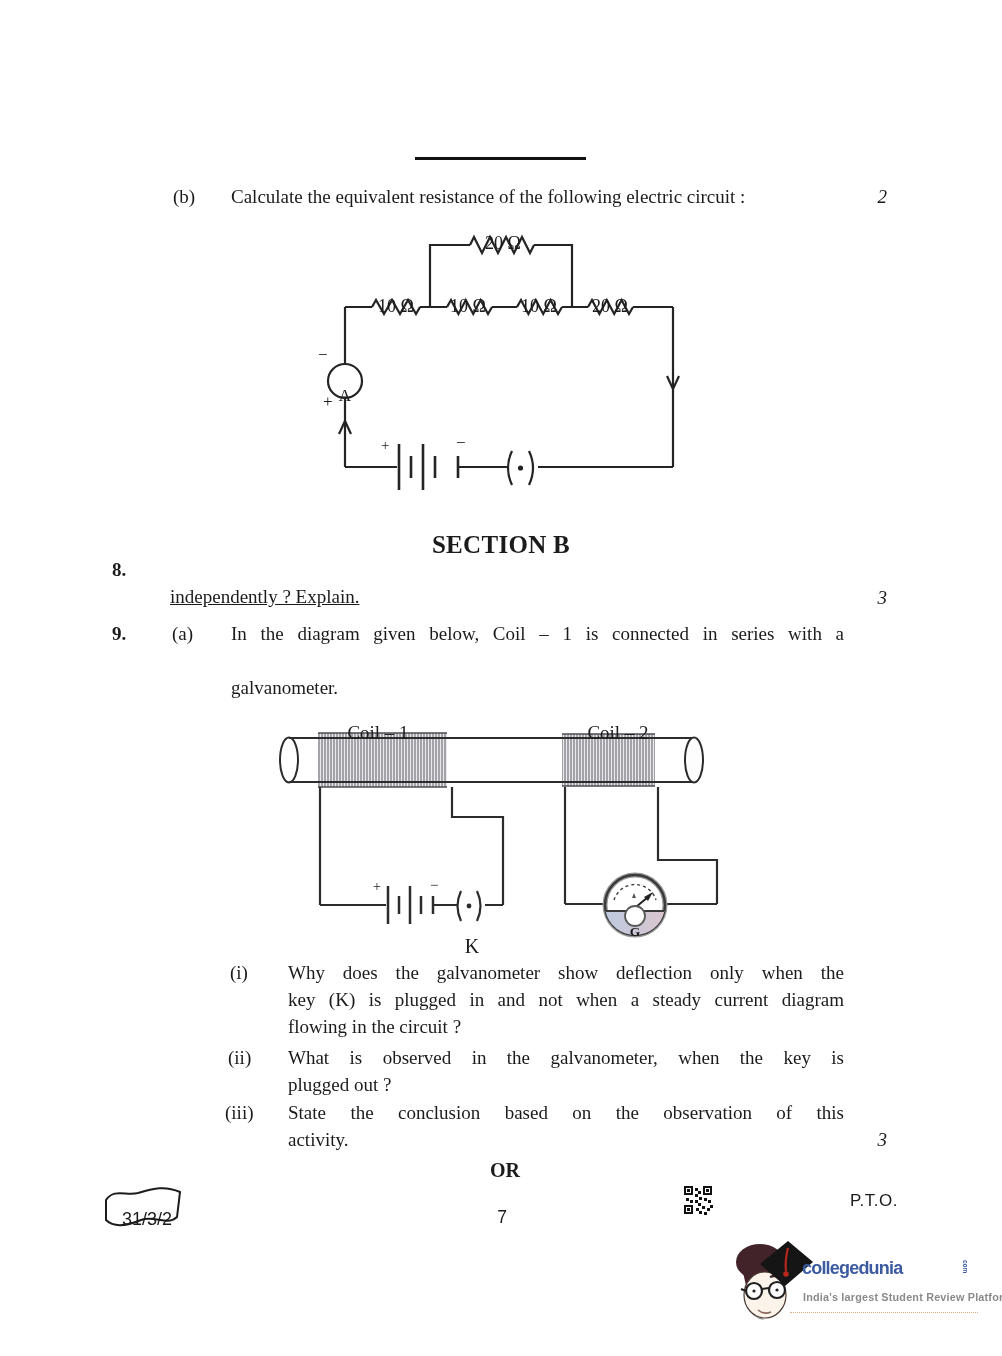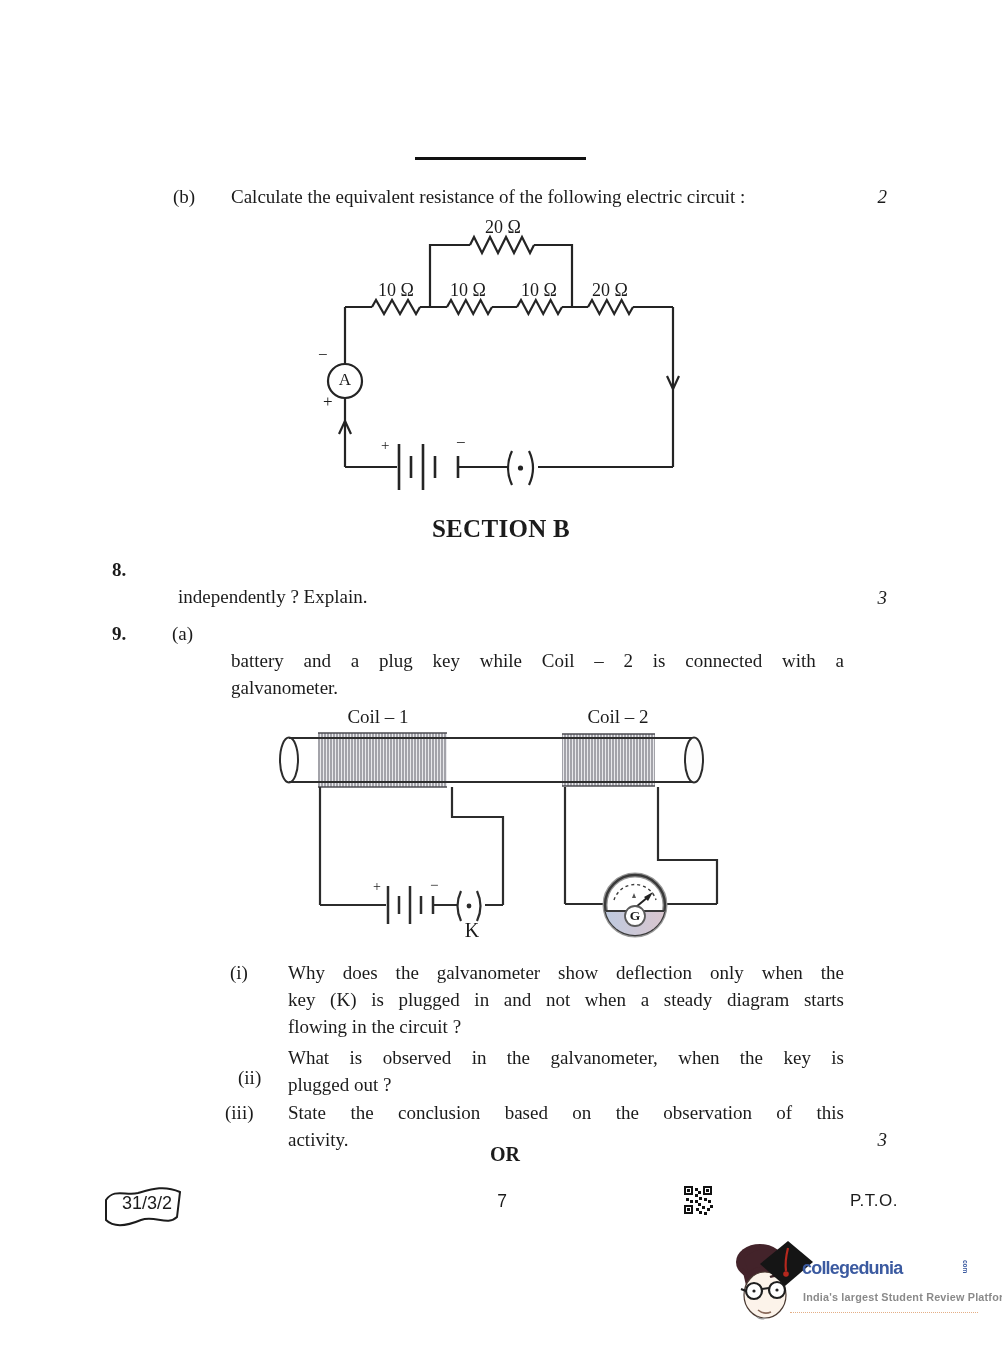--- a/index.html
+++ b/index.html
@@ -3,21 +3,21 @@
 <meta charset="utf-8">
 <style>
   html,body{margin:0;padding:0;background:#ffffff;}
   .page{position:relative;width:1002px;height:1356px;background:#ffffff;overflow:hidden;
         font-family:"Liberation Serif",serif;color:#1b1b1b;}
   .abs{position:absolute;}
   .body-txt{font-size:19px;line-height:27px;white-space:nowrap;}
   .just{white-space:normal;text-align:justify;text-align-last:justify;text-justify:inter-word;}
   .bold{font-weight:700;}
   .marks{font-style:italic;font-size:19px;text-align:right;width:30px;}
-  .center{text-align:center;}
+  .center{text-align:center;margin-top:16px;}
   .sans{font-family:"Liberation Sans",sans-serif;}
   .diag-lbl{font-size:18px;line-height:20px;white-space:nowrap;}
   .sign{font-size:17px;line-height:17px;}
   svg{position:absolute;left:0;top:0;}
   .brand-name{font-family:"Liberation Sans",sans-serif;font-weight:700;font-size:18px;
               color:#3b5aa0;letter-spacing:-0.8px;line-height:30px;}
   .brand-tld{font-family:"Liberation Sans",sans-serif;font-size:6.5px;color:#3b5aa0;
              writing-mode:vertical-rl;letter-spacing:0;line-height:7px;font-weight:700;}
   .brand-tag{font-family:"Liberation Sans",sans-serif;font-weight:700;font-size:10.8px;
              color:#8a8a8a;letter-spacing:0.2px;white-space:nowrap;}
@@ -183,41 +183,41 @@
   <span class="abs diag-lbl center" style="left:575px;top:280px;width:70px;">20 Ω</span>
   <span class="abs sign" style="left:318px;top:346px;">−</span>
   <span class="abs center" style="left:336px;top:371px;width:18px;font-size:17px;line-height:18px;">A</span>
   <span class="abs sign" style="left:323px;top:393px;">+</span>
   <span class="abs sign" style="left:381px;top:437px;font-size:15px;">+</span>
   <span class="abs sign" style="left:456px;top:434px;">−</span>
 
   <div class="abs bold center" style="left:0;top:515px;width:1002px;font-size:25px;letter-spacing:.3px;">SECTION B</div>
 
   <span class="abs body-txt bold" style="left:112px;top:556px;">8.</span>
-  <span class="abs body-txt" style="left:178px;top:583px;">independently ? Explain.</span>
+  <span class="abs body-txt" style="left:170px;top:583px;text-decoration:underline;">independently ? Explain.</span>
   <span class="abs body-txt marks" style="left:857px;top:584px;">3</span>
 
   <span class="abs body-txt bold" style="left:112px;top:620px;">9.</span>
   <span class="abs body-txt" style="left:172px;top:620px;">(a)</span>
-  <div class="abs body-txt just" style="left:231px;top:647px;width:613px;">battery and a plug key while Coil – 2 is connected with a</div>
+  <div class="abs body-txt just" style="left:231px;top:620px;width:613px;">In the diagram given below, Coil – 1 is connected in series with a</div>
   <span class="abs body-txt" style="left:231px;top:674px;">galvanometer.</span>
 
   <span class="abs body-txt center" style="left:333px;top:703px;width:90px;">Coil – 1</span>
   <span class="abs body-txt center" style="left:573px;top:703px;width:90px;">Coil – 2</span>
   <span class="abs sign" style="left:373px;top:878px;font-size:14px;">+</span>
   <span class="abs sign" style="left:430px;top:877px;font-size:15px;">−</span>
   <span class="abs center" style="left:457px;top:919px;width:30px;font-size:20px;line-height:22px;">K</span>
   <span class="abs center" style="left:627px;top:908px;width:16px;font-size:13.5px;line-height:15px;font-weight:700;">G</span>
 
   <span class="abs body-txt" style="left:230px;top:959px;">(i)</span>
   <div class="abs body-txt just" style="left:288px;top:959px;width:556px;">Why does the galvanometer show deflection only when the</div>
-  <div class="abs body-txt just" style="left:288px;top:986px;width:556px;">key (K) is plugged in and not when a steady diagram starts</div>
+  <div class="abs body-txt just" style="left:288px;top:986px;width:556px;">key (K) is plugged in and not when a steady current diagram</div>
   <span class="abs body-txt" style="left:288px;top:1013px;">flowing in the circuit ?</span>
 
-  <span class="abs body-txt" style="left:238px;top:1044px;margin-top:20px;">(ii)</span>
+  <span class="abs body-txt" style="left:228px;top:1044px;">(ii)</span>
   <div class="abs body-txt just" style="left:288px;top:1044px;width:556px;">What is observed in the galvanometer, when the key is</div>
   <span class="abs body-txt" style="left:288px;top:1071px;">plugged out ?</span>
 
   <span class="abs body-txt" style="left:225px;top:1099px;">(iii)</span>
   <div class="abs body-txt just" style="left:288px;top:1099px;width:556px;">State the conclusion based on the observation of this</div>
   <span class="abs body-txt" style="left:288px;top:1126px;">activity.</span>
   <span class="abs body-txt marks" style="left:857px;top:1126px;">3</span>
 
   <div class="abs bold center" style="left:0;top:1143px;width:1010px;font-size:20px;">OR</div>
 

